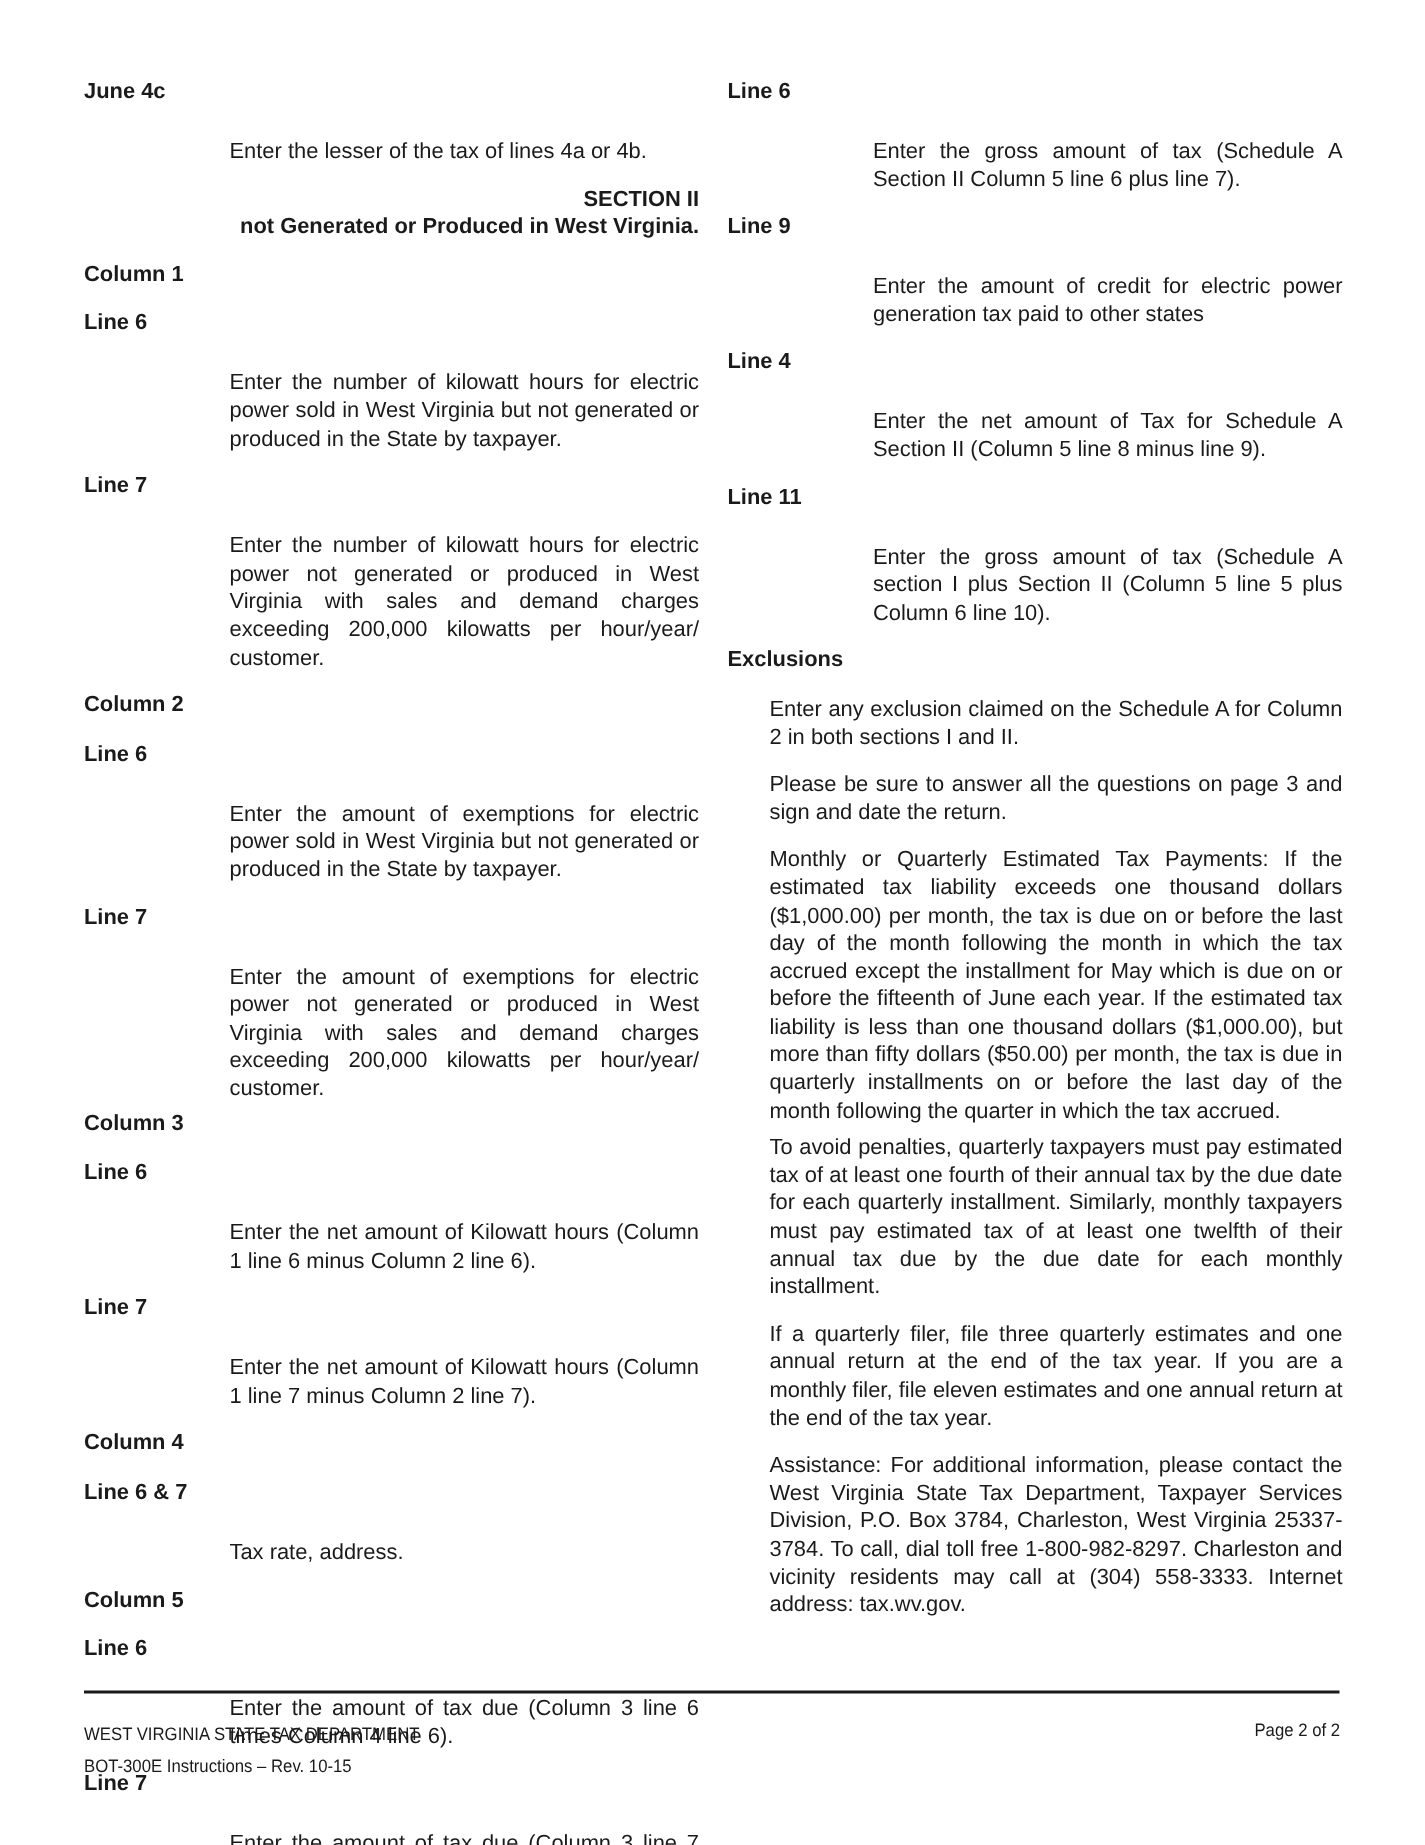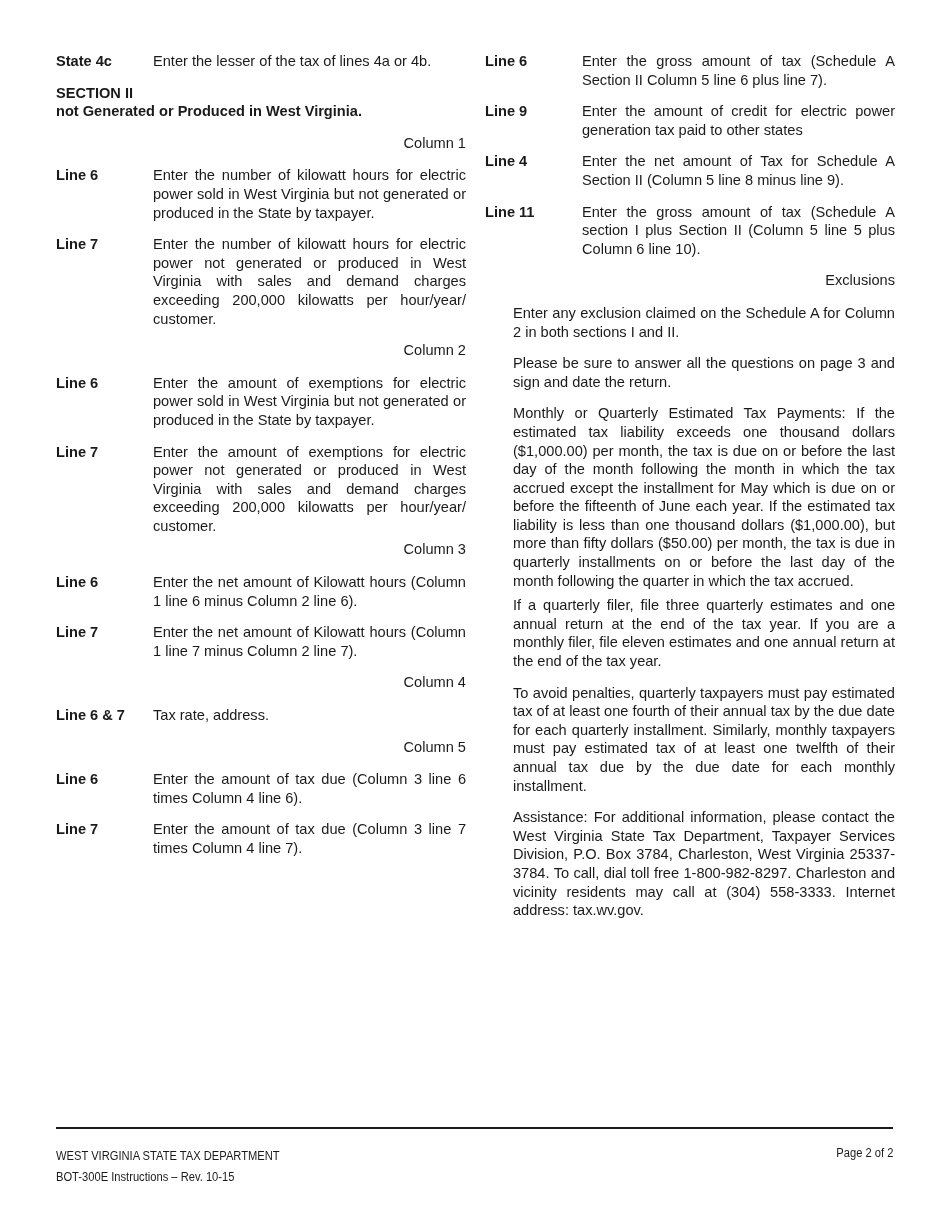--- a/index.html
+++ b/index.html
@@ -6,39 +6,39 @@
   body {
     width: 950px; height: 1230px; position: relative; overflow: hidden;
     font-family: "Liberation Sans", sans-serif; color: #1a1a1a;
     font-size: 14.6px; line-height: 18.6px;
   }
   .col { position: absolute; top: 52px; width: 410px; }
   .col-left { left: 56px; }
   .col-right { left: 485px; }
   .entry { display: flex; margin-bottom: 13px; }
   .entry .lbl { width: 97px; flex: 0 0 97px; font-weight: bold; }
-  .entry .txt { flex: 1; text-align: justify; }
-  .heading { font-weight: normal; margin-bottom: 14px; text-align: right; }
-  .section-title { text-align: left; font-weight: bold; margin: 4px 0 13px 0; }
+  .entry .txt { flex: 1; text-align: justify; margin-top: 40px; }
+  .heading { font-weight: bold; margin-bottom: 14px; }
+  .section-title { text-align: right; font-weight: bold; margin: 4px 0 13px 0; }
   .para { text-align: justify; margin-bottom: 13px; margin-left: 28px; }
   .footer {
     position: absolute; left: 56px; top: 1127px; width: 837px;
     border-top: 2px solid #1a1a1a; padding-top: 17px;
     font-family: "Liberation Sans Narrow", "Liberation Sans", sans-serif;
     font-size: 12px; line-height: 21px;
   }
   .footer-left { display: inline-block; transform: scaleX(0.93); transform-origin: left; }
   .footer-right { position: absolute; right: 0; top: 14px; transform: scaleX(0.93); transform-origin: right; }
 </style>
 </head>
 <body>
 
 <div class="col col-left">
   <div class="entry">
-    <div class="lbl">State 4c</div>
+    <div class="lbl">June 4c</div>
     <div class="txt">Enter the lesser of the tax of lines 4a or 4b.</div>
   </div>
 
   <div class="section-title">
     <div>SECTION II</div>
     <div>not Generated or Produced in West Virginia.</div>
   </div>
 
   <div class="heading">Column 1</div>
   <div class="entry">
@@ -103,22 +103,22 @@
   <div class="entry">
     <div class="lbl">Line 11</div>
     <div class="txt">Enter the gross amount of tax (Schedule A section I plus Section II (Column 5 line 5 plus Column 6 line 10).</div>
   </div>
 
   <div class="heading">Exclusions</div>
 
   <div class="para">Enter any exclusion claimed on the Schedule A for Column 2 in both sections I and II.</div>
   <div class="para">Please be sure to answer all the questions on page 3 and sign and date the return.</div>
   <div class="para" style="margin-bottom:6px">Monthly or Quarterly Estimated Tax Payments: If the estimated tax liability exceeds one thousand dollars ($1,000.00) per month, the tax is due on or before the last day of the month following the month in which the tax accrued except the installment for May which is due on or before the fifteenth of June each year. If the estimated tax liability is less than one thousand dollars ($1,000.00), but more than fifty dollars ($50.00) per month, the tax is due in quarterly installments on or before the last day of the month following the quarter in which the tax accrued.</div>
+  <div class="para">To avoid penalties, quarterly taxpayers must pay estimated tax of at least one fourth of their annual tax by the due date for each quarterly installment. Similarly, monthly taxpayers must pay estimated tax of at least one twelfth of their annual tax due by the due date for each monthly installment.</div>
   <div class="para">If a quarterly filer, file three quarterly estimates and one annual return at the end of the tax year. If you are a monthly filer, file eleven estimates and one annual return at the end of the tax year.</div>
-  <div class="para">To avoid penalties, quarterly taxpayers must pay estimated tax of at least one fourth of their annual tax by the due date for each quarterly installment. Similarly, monthly taxpayers must pay estimated tax of at least one twelfth of their annual tax due by the due date for each monthly installment.</div>
   <div class="para">Assistance: For additional information, please contact the West Virginia State Tax Department, Taxpayer Services Division, P.O. Box 3784, Charleston, West Virginia 25337-3784. To call, dial toll free 1-800-982-8297. Charleston and vicinity residents may call at (304) 558-3333. Internet address: tax.wv.gov.</div>
 </div>
 
 <div class="footer">
   <div class="footer-left">
     <div>WEST VIRGINIA STATE TAX DEPARTMENT</div>
     <div>BOT-300E Instructions – Rev. 10-15</div>
   </div>
   <div class="footer-right">Page 2 of 2</div>
 </div>

